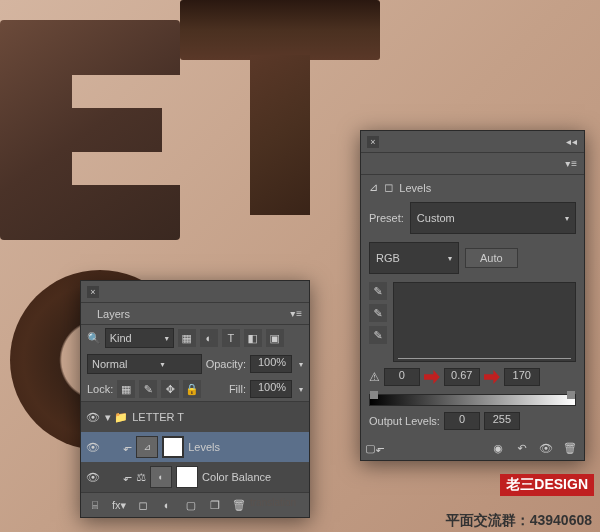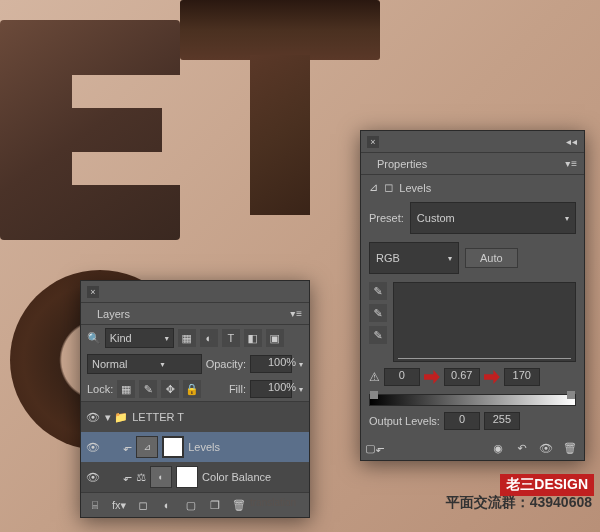--- a/index.html
+++ b/index.html
@@ -15,21 +15,21 @@
 .panel-header .close{width:12px;height:12px;background:#404040;margin-right:8px;display:flex;align-items:center;justify-content:center;font-size:9px;cursor:pointer;}
 .tab{padding:4px 10px;background:#535353;font-size:11px;}
 .menu-icon{margin-left:auto;font-size:10px;letter-spacing:1px;cursor:pointer;}
 
 .layers{left:80px;top:280px;width:230px;}
 .row{display:flex;align-items:center;padding:3px 6px;gap:4px;}
 .select{background:#3a3a3a;border:1px solid #2a2a2a;padding:2px 4px;flex:0 0 auto;height:20px;display:flex;align-items:center;gap:30px;}
 .arrow-down{font-size:8px;margin-left:3px;}
 .icon-btn{width:18px;height:18px;background:#484848;display:flex;align-items:center;justify-content:center;cursor:pointer;}
 .label{font-size:11px;}
-.input-small{width:42px;height:18px;background:#3a3a3a;border:1px solid #2a2a2a;text-align:right;padding:0 17px;}
+.input-small{width:42px;height:18px;background:#3a3a3a;border:1px solid #2a2a2a;text-align:right;padding:0 7px;}
 .layer-list{background:#484848;border-top:1px solid #3a3a3a;border-bottom:1px solid #3a3a3a;}
 .layer-row{display:flex;align-items:center;height:30px;padding:0 4px;gap:4px;}
 .layer-row.selected{background:#5b6f8a;}
 .eye{width:16px;text-align:center;font-size:11px;}
 .thumb{width:22px;height:22px;background:#fff;border:1px solid #333;}
 .thumb.mask{background:#fff;border:2px solid #333;}
 .thumb.adj{background:#666;display:flex;align-items:center;justify-content:center;font-size:9px;color:#ccc;}
 .panel-footer{height:24px;display:flex;align-items:center;padding:0 6px;gap:8px;background:#535353;}
 .foot-icon{width:16px;height:16px;display:flex;align-items:center;justify-content:center;cursor:pointer;font-size:11px;}
 
@@ -44,21 +44,21 @@
 .histogram{flex:1;height:80px;background:#3a3a3a;border:1px solid #2a2a2a;position:relative;}
 .histo-line{position:absolute;bottom:2px;left:4px;right:4px;height:1px;background:#999;}
 .input-row{display:flex;align-items:center;gap:4px;margin-top:6px;}
 .num-input{width:36px;height:18px;background:#3a3a3a;border:1px solid #2a2a2a;text-align:center;}
 .red-arrow{width:16px;height:14px;background:#c02020;clip-path:polygon(0 30%,60% 30%,60% 0,100% 50%,60% 100%,60% 70%,0 70%);}
 .gradient-bar{height:12px;background:linear-gradient(90deg,#000,#fff);border:1px solid #2a2a2a;margin-top:8px;position:relative;}
 .gradient-bar .handle{position:absolute;width:8px;height:8px;background:#888;top:-4px;}
 .warn{font-size:12px;}
 
 .watermark{position:absolute;right:6px;bottom:36px;background:#c02020;color:#fff;padding:2px 6px;font-size:14px;font-weight:bold;}
-.footer-text{position:absolute;right:8px;bottom:20px;color:#333;font-size:14px;font-weight:bold;}
+.footer-text{position:absolute;right:8px;bottom:2px;color:#333;font-size:14px;font-weight:bold;}
 .translation{position:absolute;left:250px;bottom:24px;color:rgba(100,80,70,.4);font-size:10px;}
 </style>
 </head>
 <body>
 
 <div class="artwork">
   <div class="cake-e"></div>
   <div class="cake-t">
     <div class="top"></div>
       <div class="stem"></div>
@@ -140,21 +140,20 @@
     <span class="foot-icon">🗑</span>
   </div>
 </div>
 
 <div class="panel properties">
   <div class="panel-header">
     <div class="close">×</div>
     <div class="menu-icon">◂◂</div>
   </div>
   <div class="panel-header">
-    <div class="tab">Properties</div>
     <div class="menu-icon">▾≡</div>
   </div>
   <div class="prop-body">
     <div class="prop-row">
       <span>⊿</span>
       <span>◻</span>
       <span>Levels</span>
     </div>
     <div class="prop-row">
       <span>Preset:</span>

